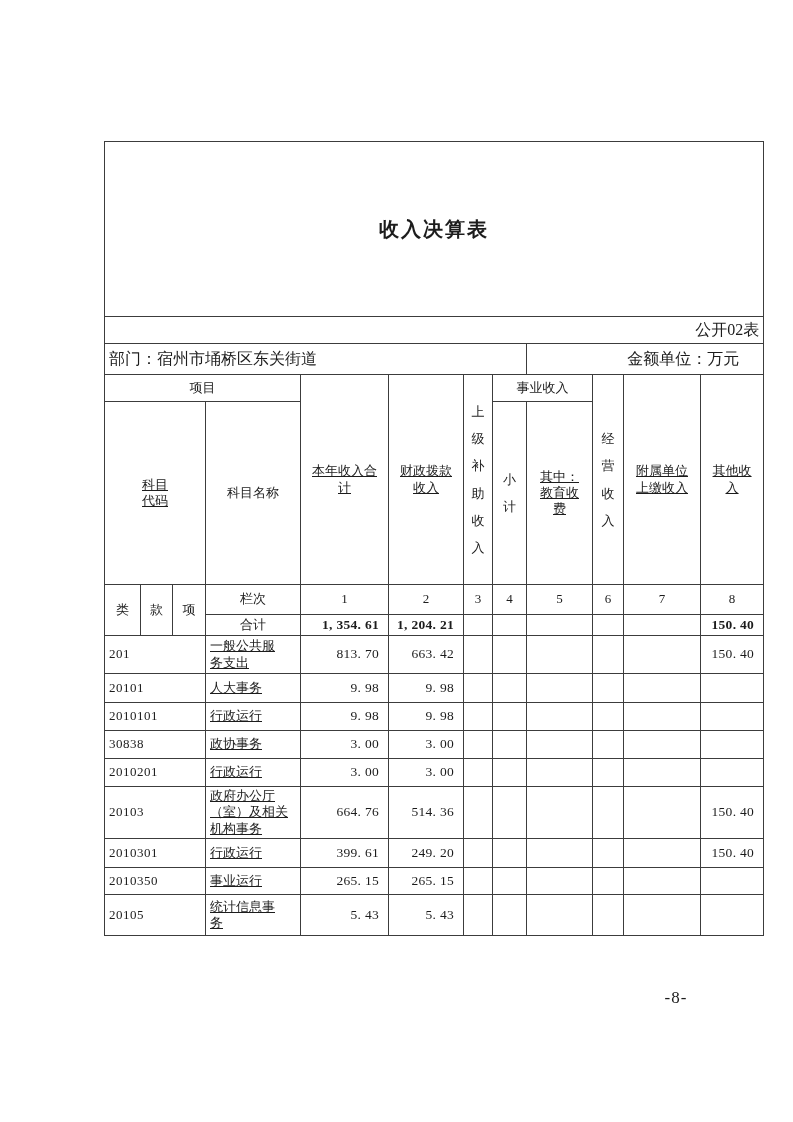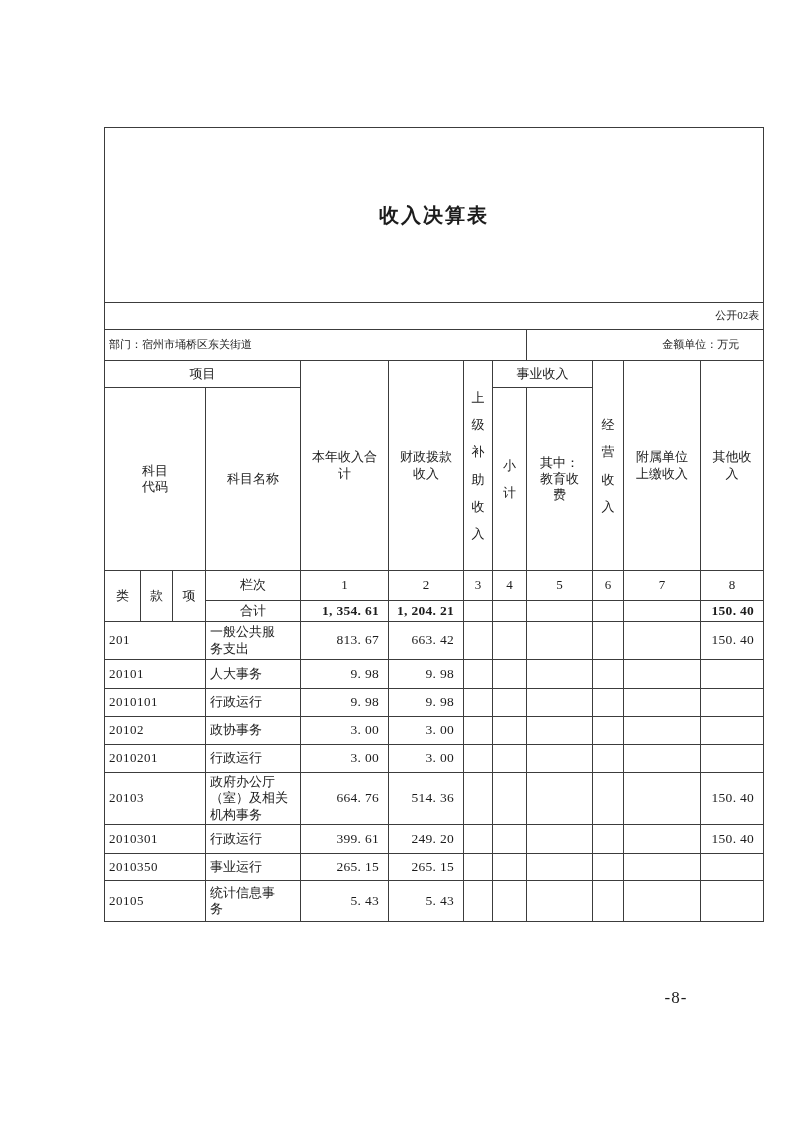--- a/index.html
+++ b/index.html
@@ -1,34 +1,34 @@
 <!DOCTYPE html>
 <html><head>
 <meta charset="utf-8">
 <style>
   html,body{margin:0;padding:0;}
   body{
     width:793px;height:1122px;position:relative;background:#ffffff;
     font-family:"Liberation Serif","DejaVu Serif",serif;color:#1c1c1c;
     overflow:hidden;
   }
-  .sheet{position:absolute;left:104px;top:127px;}
+  .sheet{position:absolute;left:104px;top:141px;}
   table{border-collapse:collapse;table-layout:fixed;width:659px;}
   td{
     border:1px solid #3c3c3c;padding:0 4px;font-size:13px;line-height:1.25;
     vertical-align:middle;overflow:hidden;word-break:break-all;
   }
   .title-cell{
     font-family:"Liberation Sans","DejaVu Sans",sans-serif;
     font-weight:bold;font-size:20px;letter-spacing:2px;text-align:center;
   }
   .c{text-align:center;}
   .r{text-align:right;}
-  .pre{white-space:pre-line;}
-  .small{font-size:11px;}
+  .pre{white-space:pre-line;text-decoration:underline;}
+  .small{font-size:16px;}
   .num{text-align:right;padding-right:9px;font-size:13.5px;letter-spacing:0.3px;white-space:nowrap;word-break:keep-all;}
   .b{font-weight:bold;}
   .code{letter-spacing:0.5px;}
   .name{padding-left:4px;}
   .vcell{text-align:center;padding:0;margin-top:22px;}
   .vert{display:inline-block;width:1.05em;line-height:1.55;word-break:break-all;text-align:center;}
   .vert.loose{line-height:2.1;}
   .page-num{
     position:absolute;left:644px;top:988px;width:64px;text-align:center;
     font-size:17px;letter-spacing:1px;
@@ -117,21 +117,21 @@
       <td></td>
       <td></td>
       <td></td>
       <td class="num b">150. 40</td>
     </tr>
 
     <tr style="height:38px">
       <td colspan="3" class="code">201</td>
       <td class="name pre">一般公共服
 务支出</td>
-      <td class="num">813. 67</td>
+      <td class="num">813. 70</td>
       <td class="num">663. 42</td>
       <td></td>
       <td></td>
       <td></td>
       <td></td>
       <td></td>
       <td class="num">150. 40</td>
     </tr>
     <tr style="height:29px">
       <td colspan="3" class="code">20101</td>
@@ -151,21 +151,21 @@
       <td class="num">9. 98</td>
       <td class="num">9. 98</td>
       <td></td>
       <td></td>
       <td></td>
       <td></td>
       <td></td>
       <td class="num"></td>
     </tr>
     <tr style="height:28px">
-      <td colspan="3" class="code">20102</td>
+      <td colspan="3" class="code">30838</td>
       <td class="name pre">政协事务</td>
       <td class="num">3. 00</td>
       <td class="num">3. 00</td>
       <td></td>
       <td></td>
       <td></td>
       <td></td>
       <td></td>
       <td class="num"></td>
     </tr>

